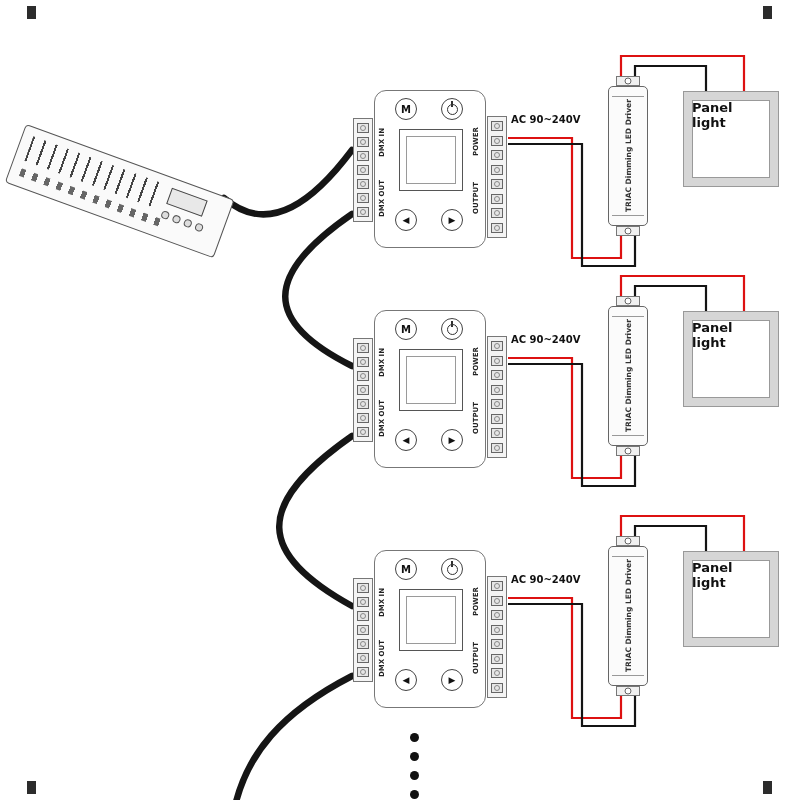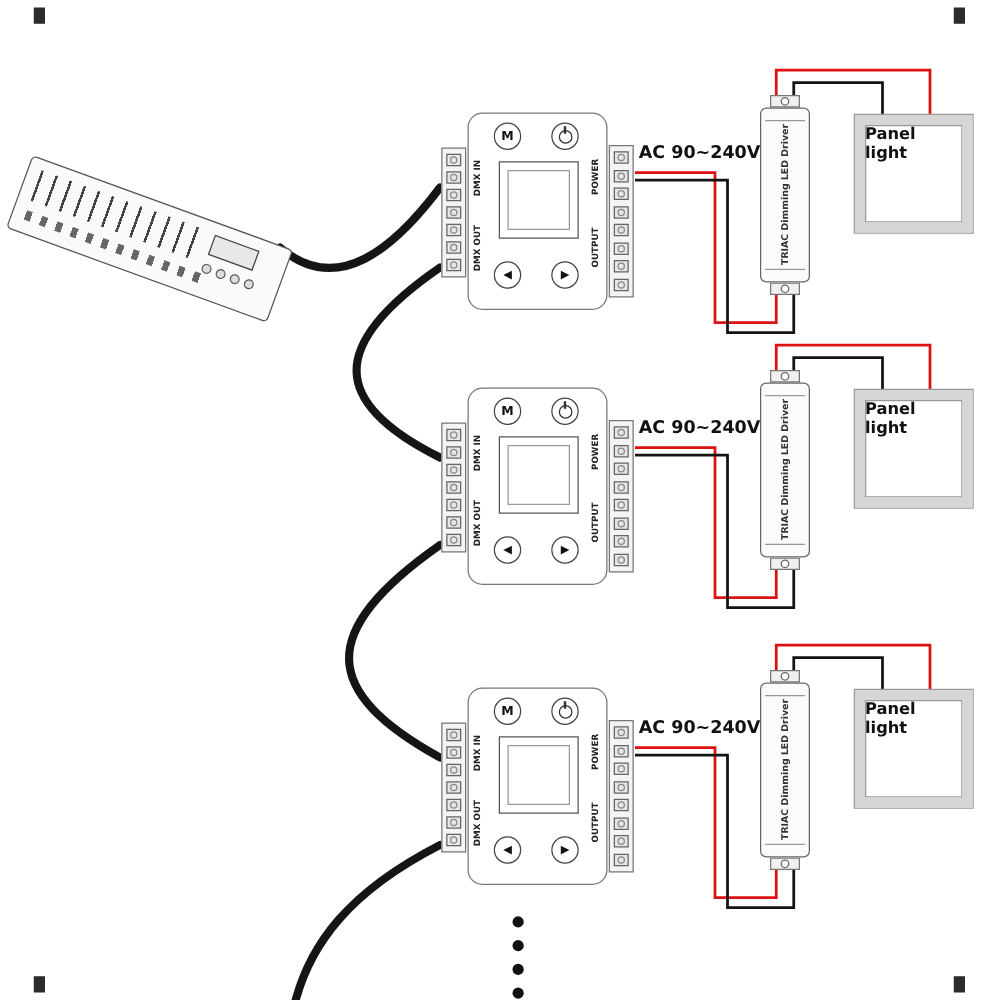--- a/index.html
+++ b/index.html
@@ -60,21 +60,21 @@
   .vl-outp{left:97px;top:80px;height:54px;}
 
   .tblock{position:absolute;width:20px;box-sizing:border-box;background:#f4f4f4;
           border:1.2px solid #777;display:flex;flex-direction:column;
           justify-content:space-evenly;align-items:center;}
   .tblock.left{left:353px;top:30px;height:104px;}
   .tblock.right{left:487px;top:28px;height:122px;}
   .screw{width:12px;height:10px;box-sizing:border-box;border:1px solid #666;background:#e6e6e6;position:relative;}
   .screw::after{content:"";position:absolute;inset:1px 2px;border:1px solid #888;border-radius:50%;}
 
-  .ac-label{position:absolute;left:511px;top:26px;font-size:14px;font-weight:bold;white-space:nowrap;}
+  .ac-label{position:absolute;left:511px;top:26px;font-size:10px;font-weight:bold;white-space:nowrap;}
 
   .driver{position:absolute;left:608px;top:-12px;width:40px;}
   .dtab{width:24px;height:10px;margin:0 auto;box-sizing:border-box;border:1.2px solid #777;
         background:#f0f0f0;position:relative;}
   .dtab::after{content:"";position:absolute;left:50%;top:50%;width:5px;height:5px;
                transform:translate(-50%,-50%);border:1px solid #666;border-radius:50%;background:#fff;}
   .dbody{height:140px;box-sizing:border-box;border:1.4px solid #666;border-radius:5px;
          background:#fbfbfb;position:relative;}
   .dbody::before,.dbody::after{content:"";position:absolute;left:3px;right:3px;height:0;border-top:1px solid #999;}
   .dbody::before{top:9px;} .dbody::after{bottom:9px;}

